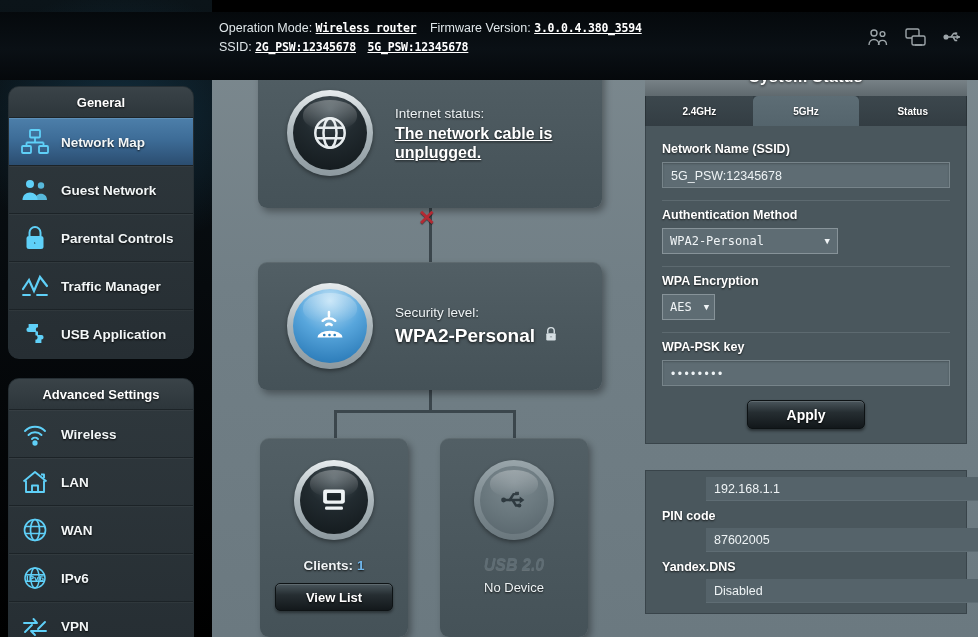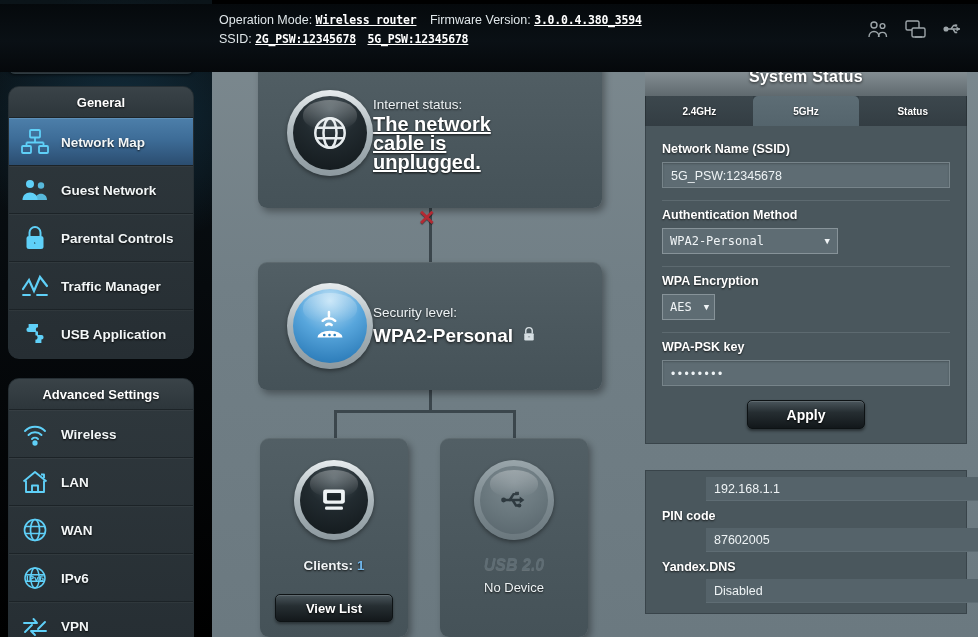--- a/index.html
+++ b/index.html
@@ -7,21 +7,21 @@
     width: 978px; height: 637px;
     overflow: hidden;
     background: #000;
     font-family: "Liberation Sans", sans-serif;
     -webkit-font-smoothing: antialiased;
   }
   #app { position: relative; width: 978px; height: 637px; }
 
   
   .topbar {
-    position: absolute; left: 0; top: 4px; width: 978px; height: 68px;
+    position: absolute; left: 0; top: 12px; width: 978px; height: 68px;
     background: linear-gradient(180deg, #05090c 0%, #0a1015 55%, #05080b 100%);
     z-index: 30;
   }
   .topbar-info {
     position: absolute; left: 219px; top: 7px;
     color: #e9eef0; font-size: 12.5px; line-height: 18px; white-space: nowrap;
   }
   .topbar-info .row { display: block; height: 19px; }
   .topbar-info .lbl { color: #dfe6e9; }
   .topbar-info .val {
@@ -132,27 +132,27 @@
   }
   .disc-face.flat {
     background: radial-gradient(circle at 50% 25%, #7d8a90 0%, #68767c 55%, #56636a 100%);
   }
   .disc-face::after {
     content:""; position:absolute; left:14%; top:6%; width:72%; height:40%;
     border-radius: 50% 50% 45% 45%;
     background: linear-gradient(180deg, rgba(255,255,255,.28), rgba(255,255,255,0));
     pointer-events:none;
   }
-  .node-text { }
+  .node-text { margin-left: 22px; }
   .node-text .small {
     color: #eef3f5; font-size: 13.5px; line-height: 20px;
     text-shadow: 0 1px 2px rgba(0,0,0,.7);
   }
   .node-text .link {
-    color: #ffffff; font-size: 20px; font-weight: bold; line-height: 19px;
+    color: #ffffff; font-size: 16px; font-weight: bold; line-height: 19px;
     text-decoration: underline; cursor: pointer;
     text-shadow: 0 1px 2px rgba(0,0,0,.85);
   }
   .node-text .big {
     color: #ffffff; font-size: 19px; font-weight: bold; line-height: 26px;
     text-shadow: 0 1px 3px rgba(0,0,0,.85);
     display: flex; align-items: center; gap: 9px;
   }
 
   .conn { position: absolute; background: #3b464c; }
@@ -173,21 +173,21 @@
   .usb-title {
     margin-top: 16px; text-align: center;
     color: #5f6d74; font-size: 16px; font-weight: bold; font-style: italic;
     text-shadow: 0 1px 0 rgba(255,255,255,.16);
   }
   .usb-sub {
     margin-top: 6px; text-align: center; color: #eef3f5; font-size: 13px;
     text-shadow: 0 1px 2px rgba(0,0,0,.8);
   }
   .btn-dark {
-    margin: 21px auto 0; display: block; width: 118px; height: 28px;
+    margin: 10px auto 0; display: block; width: 118px; height: 28px;
     border-radius: 5px; border: 1px solid #0e1315; cursor: pointer;
     background: linear-gradient(180deg, #4a565c 0%, #262e32 42%, #13181b 100%);
     color: #fff; font-size: 13px; font-weight: bold;
     font-family: "Liberation Sans", sans-serif;
     text-shadow: 0 1px 2px rgba(0,0,0,.9);
     box-shadow: inset 0 1px 0 rgba(255,255,255,.13), 0 2px 3px rgba(0,0,0,.4);
   }
 
   
   .status-panel { position: absolute; left: 433px; top: 8px; width: 322px; }

